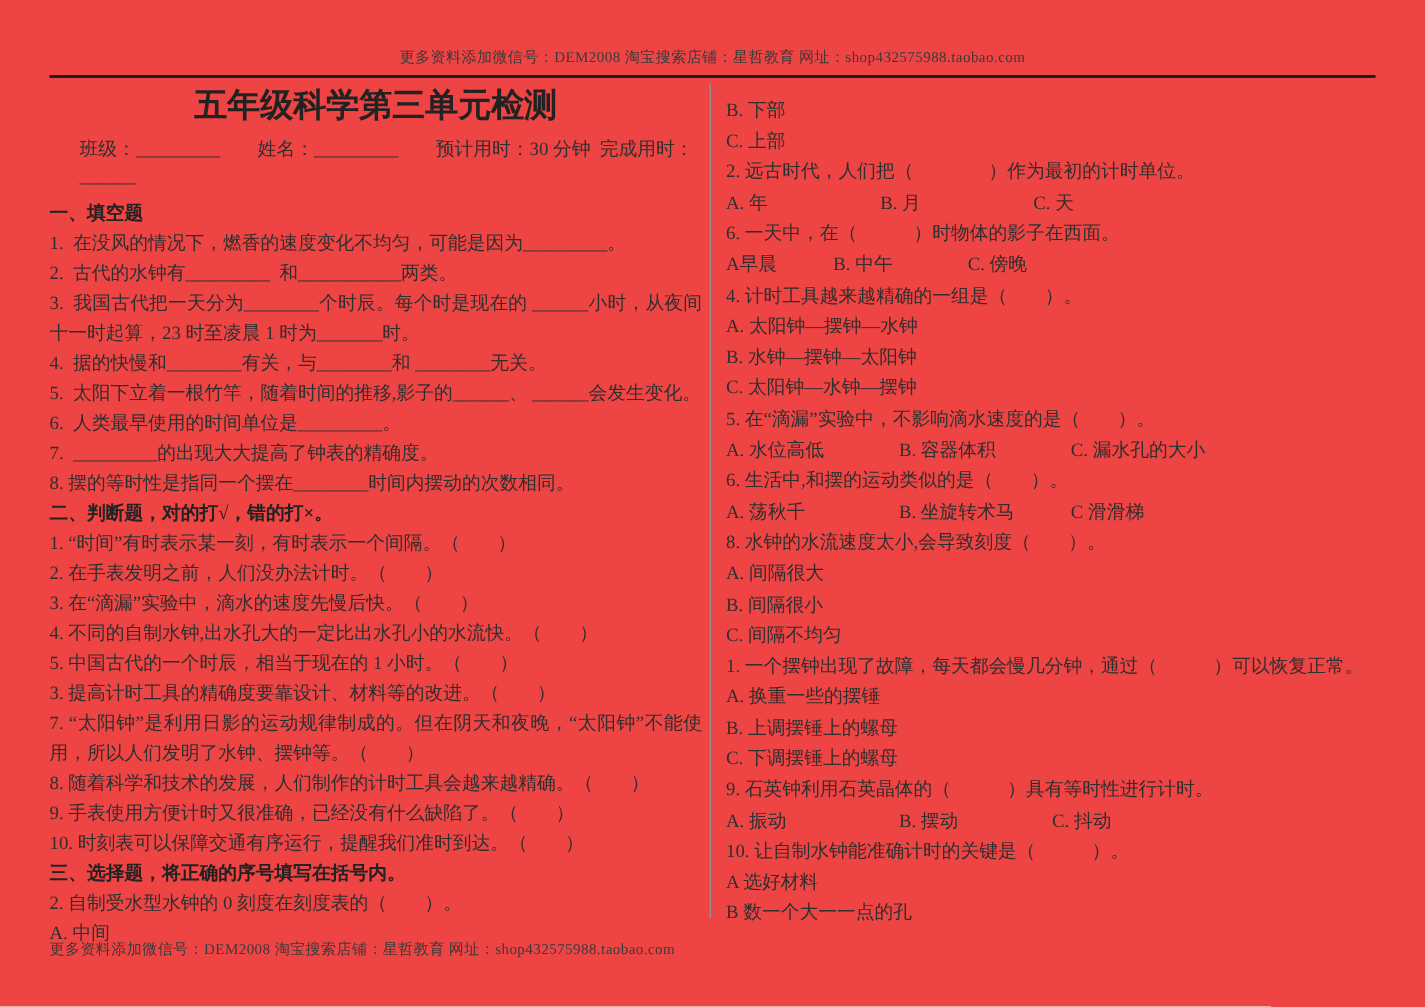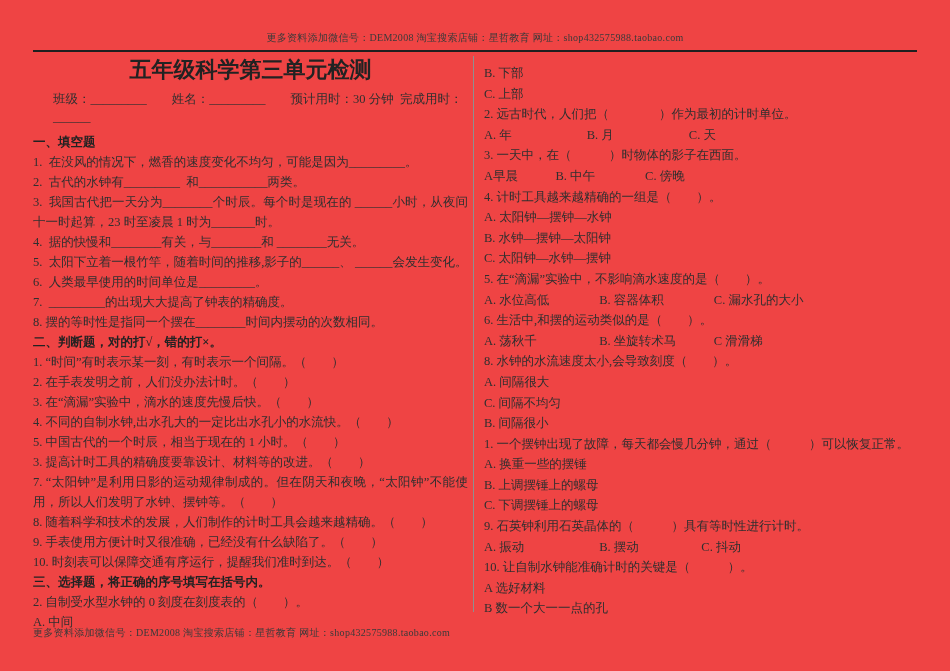--- a/index.html
+++ b/index.html
@@ -102,34 +102,34 @@
     </div>
 
     <div class="divider"></div>
 
     <div class="col-right">
       <div class="lines" id="right-lines">
           <div class="line">B. 下部</div>
           <div class="line">C. 上部</div>
           <div class="line">2. 远古时代，人们把（　　　　）作为最初的计时单位。</div>
           <div class="line">A. 年　　　　　　B. 月　　　　　　C. 天</div>
-          <div class="line">3. 一天中，在（　　　）时物体的影子在西面。</div>
+          <div class="line">6. 一天中，在（　　　）时物体的影子在西面。</div>
           <div class="line">A早晨　　　B. 中午　　　　C. 傍晚</div>
           <div class="line">4. 计时工具越来越精确的一组是（　　）。</div>
           <div class="line">A. 太阳钟—摆钟—水钟</div>
           <div class="line">B. 水钟—摆钟—太阳钟</div>
           <div class="line">C. 太阳钟—水钟—摆钟</div>
           <div class="line">5. 在“滴漏”实验中，不影响滴水速度的是（　　）。</div>
           <div class="line">A. 水位高低　　　　B. 容器体积　　　　C. 漏水孔的大小</div>
           <div class="line">6. 生活中,和摆的运动类似的是（　　）。</div>
           <div class="line">A. 荡秋千　　　　　B. 坐旋转术马　　　C 滑滑梯</div>
           <div class="line">8. 水钟的水流速度太小,会导致刻度（　　）。</div>
           <div class="line">A. 间隔很大</div>
+          <div class="line">B. 间隔很小</div>
           <div class="line">C. 间隔不均匀</div>
-          <div class="line">B. 间隔很小</div>
           <div class="line">1. 一个摆钟出现了故障，每天都会慢几分钟，通过（　　　）可以恢复正常。</div>
           <div class="line">A. 换重一些的摆锤</div>
           <div class="line">B. 上调摆锤上的螺母</div>
           <div class="line">C. 下调摆锤上的螺母</div>
           <div class="line">9. 石英钟利用石英晶体的（　　　）具有等时性进行计时。</div>
           <div class="line">A. 振动　　　　　　B. 摆动　　　　　C. 抖动</div>
           <div class="line">10. 让自制水钟能准确计时的关键是（　　　）。</div>
           <div class="line">A 选好材料</div>
           <div class="line">B 数一个大一一点的孔</div>
         </div>

